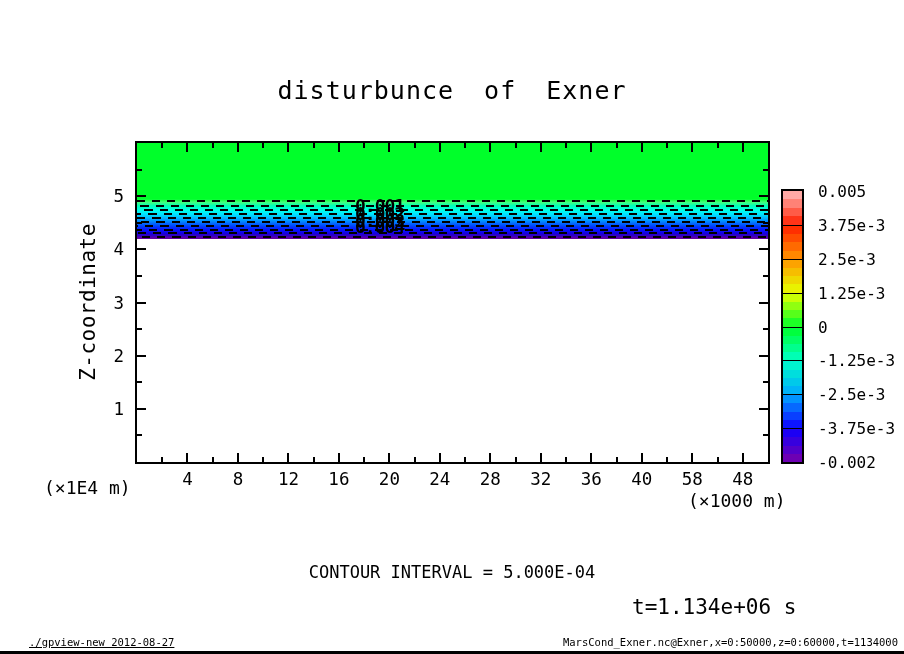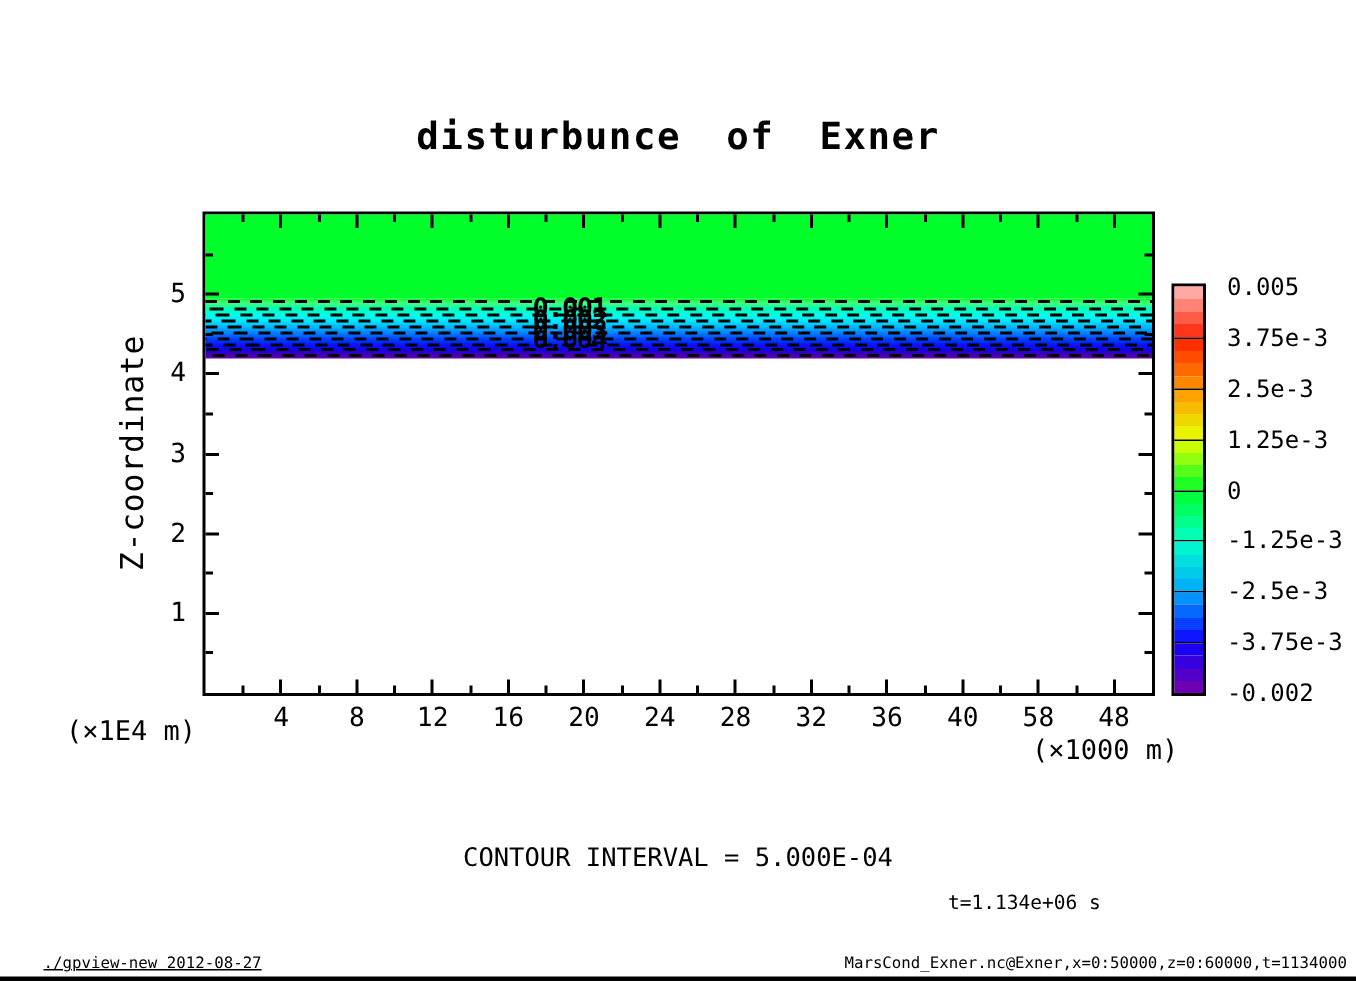--- a/index.html
+++ b/index.html
@@ -3,21 +3,21 @@
 <meta charset="utf-8">
 <style>
   html,body{margin:0;padding:0;background:#ffffff;}
   .screen{
     position:relative;width:904px;height:654px;background:#ffffff;
     font-family:"DejaVu Sans Mono",monospace;color:#000;overflow:hidden;
   }
   .abs{position:absolute;}
   .title{
     left:0;top:76px;width:904px;text-align:center;
-    font-size:25px;letter-spacing:1px;word-spacing:14px;white-space:nowrap;font-weight:bold;
+    font-size:25px;letter-spacing:1px;word-spacing:14px;white-space:nowrap;
   }
   .plot-frame{
     left:135px;top:141px;width:635px;height:323px;
     border:2px solid #000;box-sizing:border-box;background:#ffffff;
   }
   .fill-green{position:absolute;left:0;top:0;width:631px;height:56px;}
   .fill-band{position:absolute;left:0;top:56px;width:631px;height:40px;}
   .cline{position:absolute;left:0;width:631px;height:2px;
     background-image:repeating-linear-gradient(to right,#000 0 8px,transparent 8px 15px);}
   .clabel{position:absolute;font-size:18px;letter-spacing:-1px;line-height:15px;font-weight:bold;}
@@ -31,21 +31,21 @@
   .axis-unit-x{left:688px;top:490px;font-size:18px;white-space:nowrap;}
   .colorbar{
     left:781px;top:189px;width:23px;height:275px;
     border:2px solid #000;box-sizing:border-box;
   }
   .cb-cell{position:relative;width:100%;}
   .cb-cell + .cb-cell{border-top:1.5px solid #000;box-sizing:border-box;}
   .cb-sub{width:100%;}
   .cb-labels span{position:absolute;transform:translateY(-50%);font-size:16px;white-space:nowrap;}
   .contour-interval{left:0;top:562px;width:904px;text-align:center;font-size:17px;white-space:nowrap;}
-  .time-text{left:632px;top:595px;font-size:13px;white-space:nowrap;}
+  .time-text{left:632px;top:595px;font-size:21px;white-space:nowrap;}
   .footer{font-size:10.5px;letter-spacing:0;white-space:nowrap;top:636px;}
   .footer-left{left:29px;text-decoration:underline;}
   .footer-right{right:6px;}
   .bottom-strip{left:0;bottom:0;width:904px;height:3px;background:#000;}
 </style>
 </head>
 <body>
 
 <div class="screen">
 

